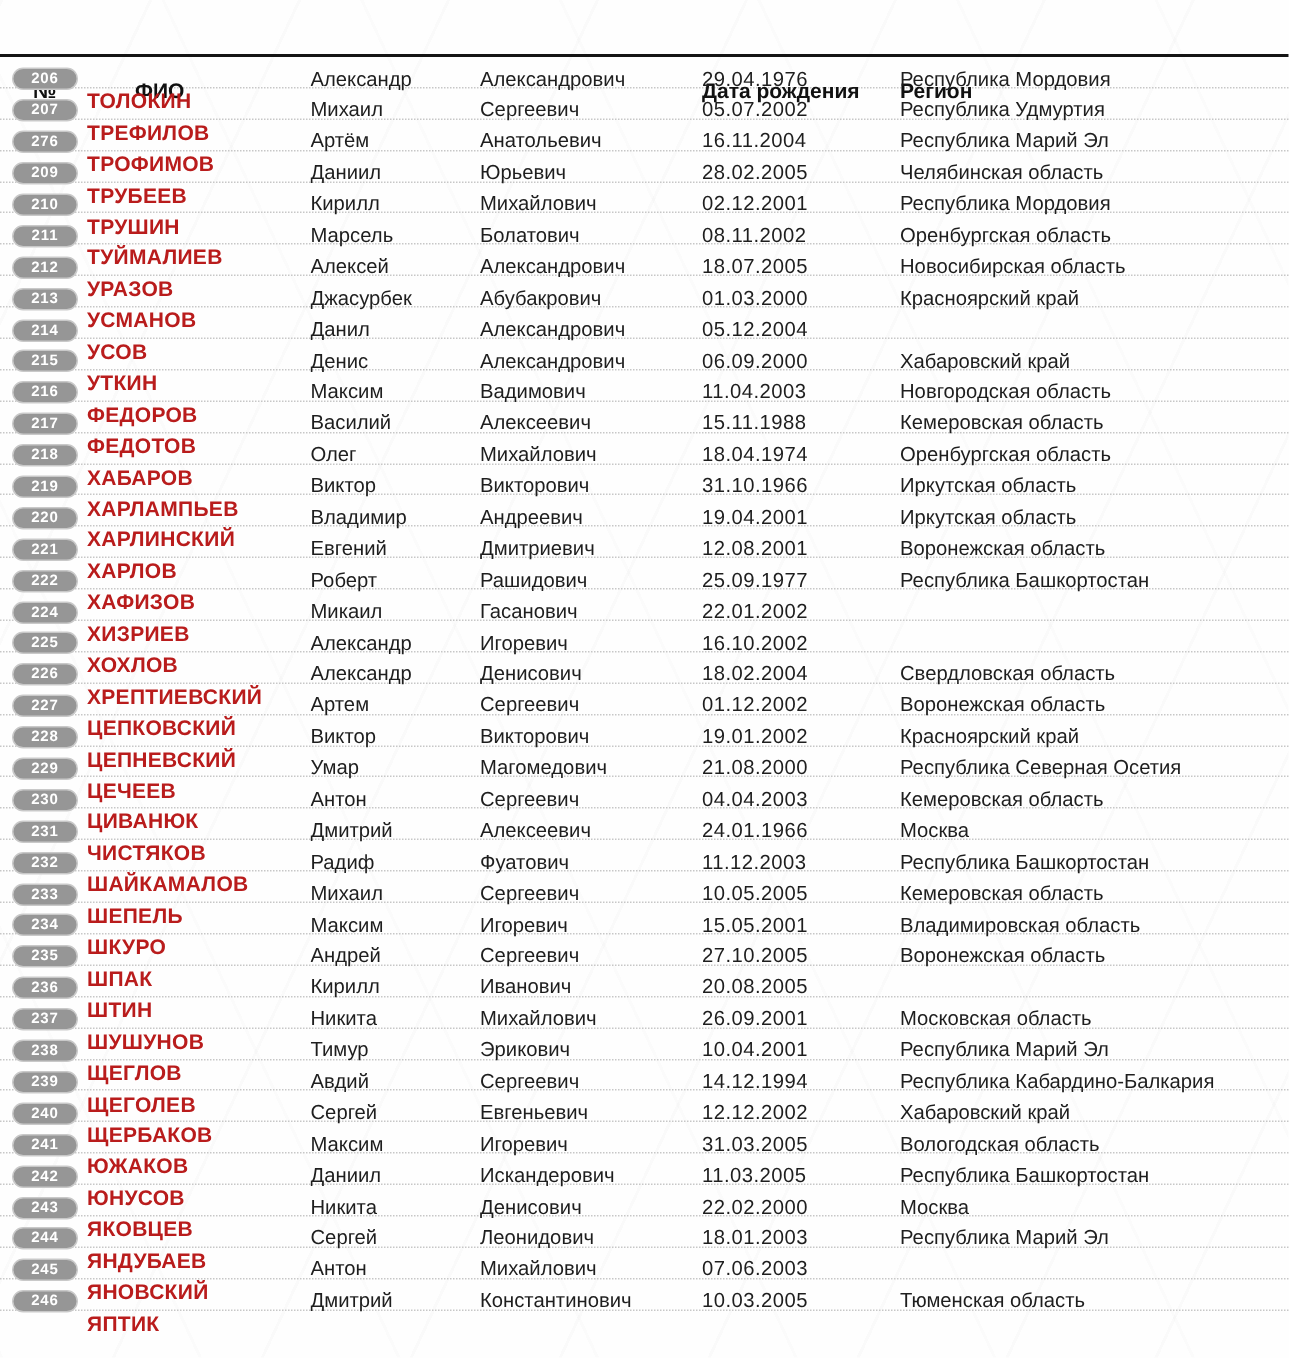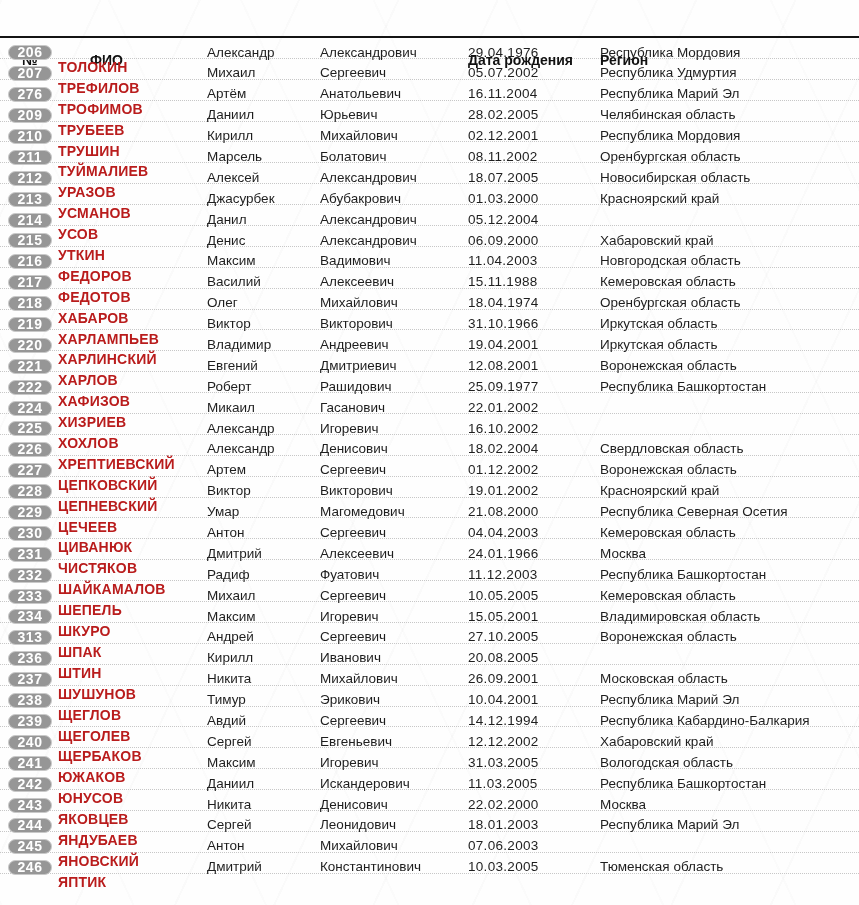--- a/index.html
+++ b/index.html
@@ -66,21 +66,21 @@
   }
   .td-no{padding-left:8px;}
   .badge{
     display:inline-block;
     width:44px;
     height:15px;
     border-radius:8px;
     background:var(--badge_bg);
     border:1px solid var(--badge_border);
     color:var(--badge_text);
-    font-size:14px;
+    font-size:10px;
     font-weight:bold;
     letter-spacing:0.6px;
     text-align:center;
     line-height:13px;
     vertical-align:middle;
   }
   .td-surname{
     font-weight:bold;
     font-size:14px;
     letter-spacing:0.2px;
@@ -403,21 +403,21 @@
     </div>
     <div class="td td-surname">ШКУРО</div>
     <div class="td td-first">Максим</div>
     <div class="td td-patronymic">Игоревич</div>
     <div class="td td-dob">15.05.2001</div>
     <div class="td td-region">Владимировская область</div>
   </div>
 
   <div class="grid tr">
     <div class="td td-no">
-      <span class="badge">313</span>
+      <span class="badge">235</span>
     </div>
     <div class="td td-surname">ШПАК</div>
     <div class="td td-first">Андрей</div>
     <div class="td td-patronymic">Сергеевич</div>
     <div class="td td-dob">27.10.2005</div>
     <div class="td td-region">Воронежская область</div>
   </div>
 
   <div class="grid tr">
     <div class="td td-no">

